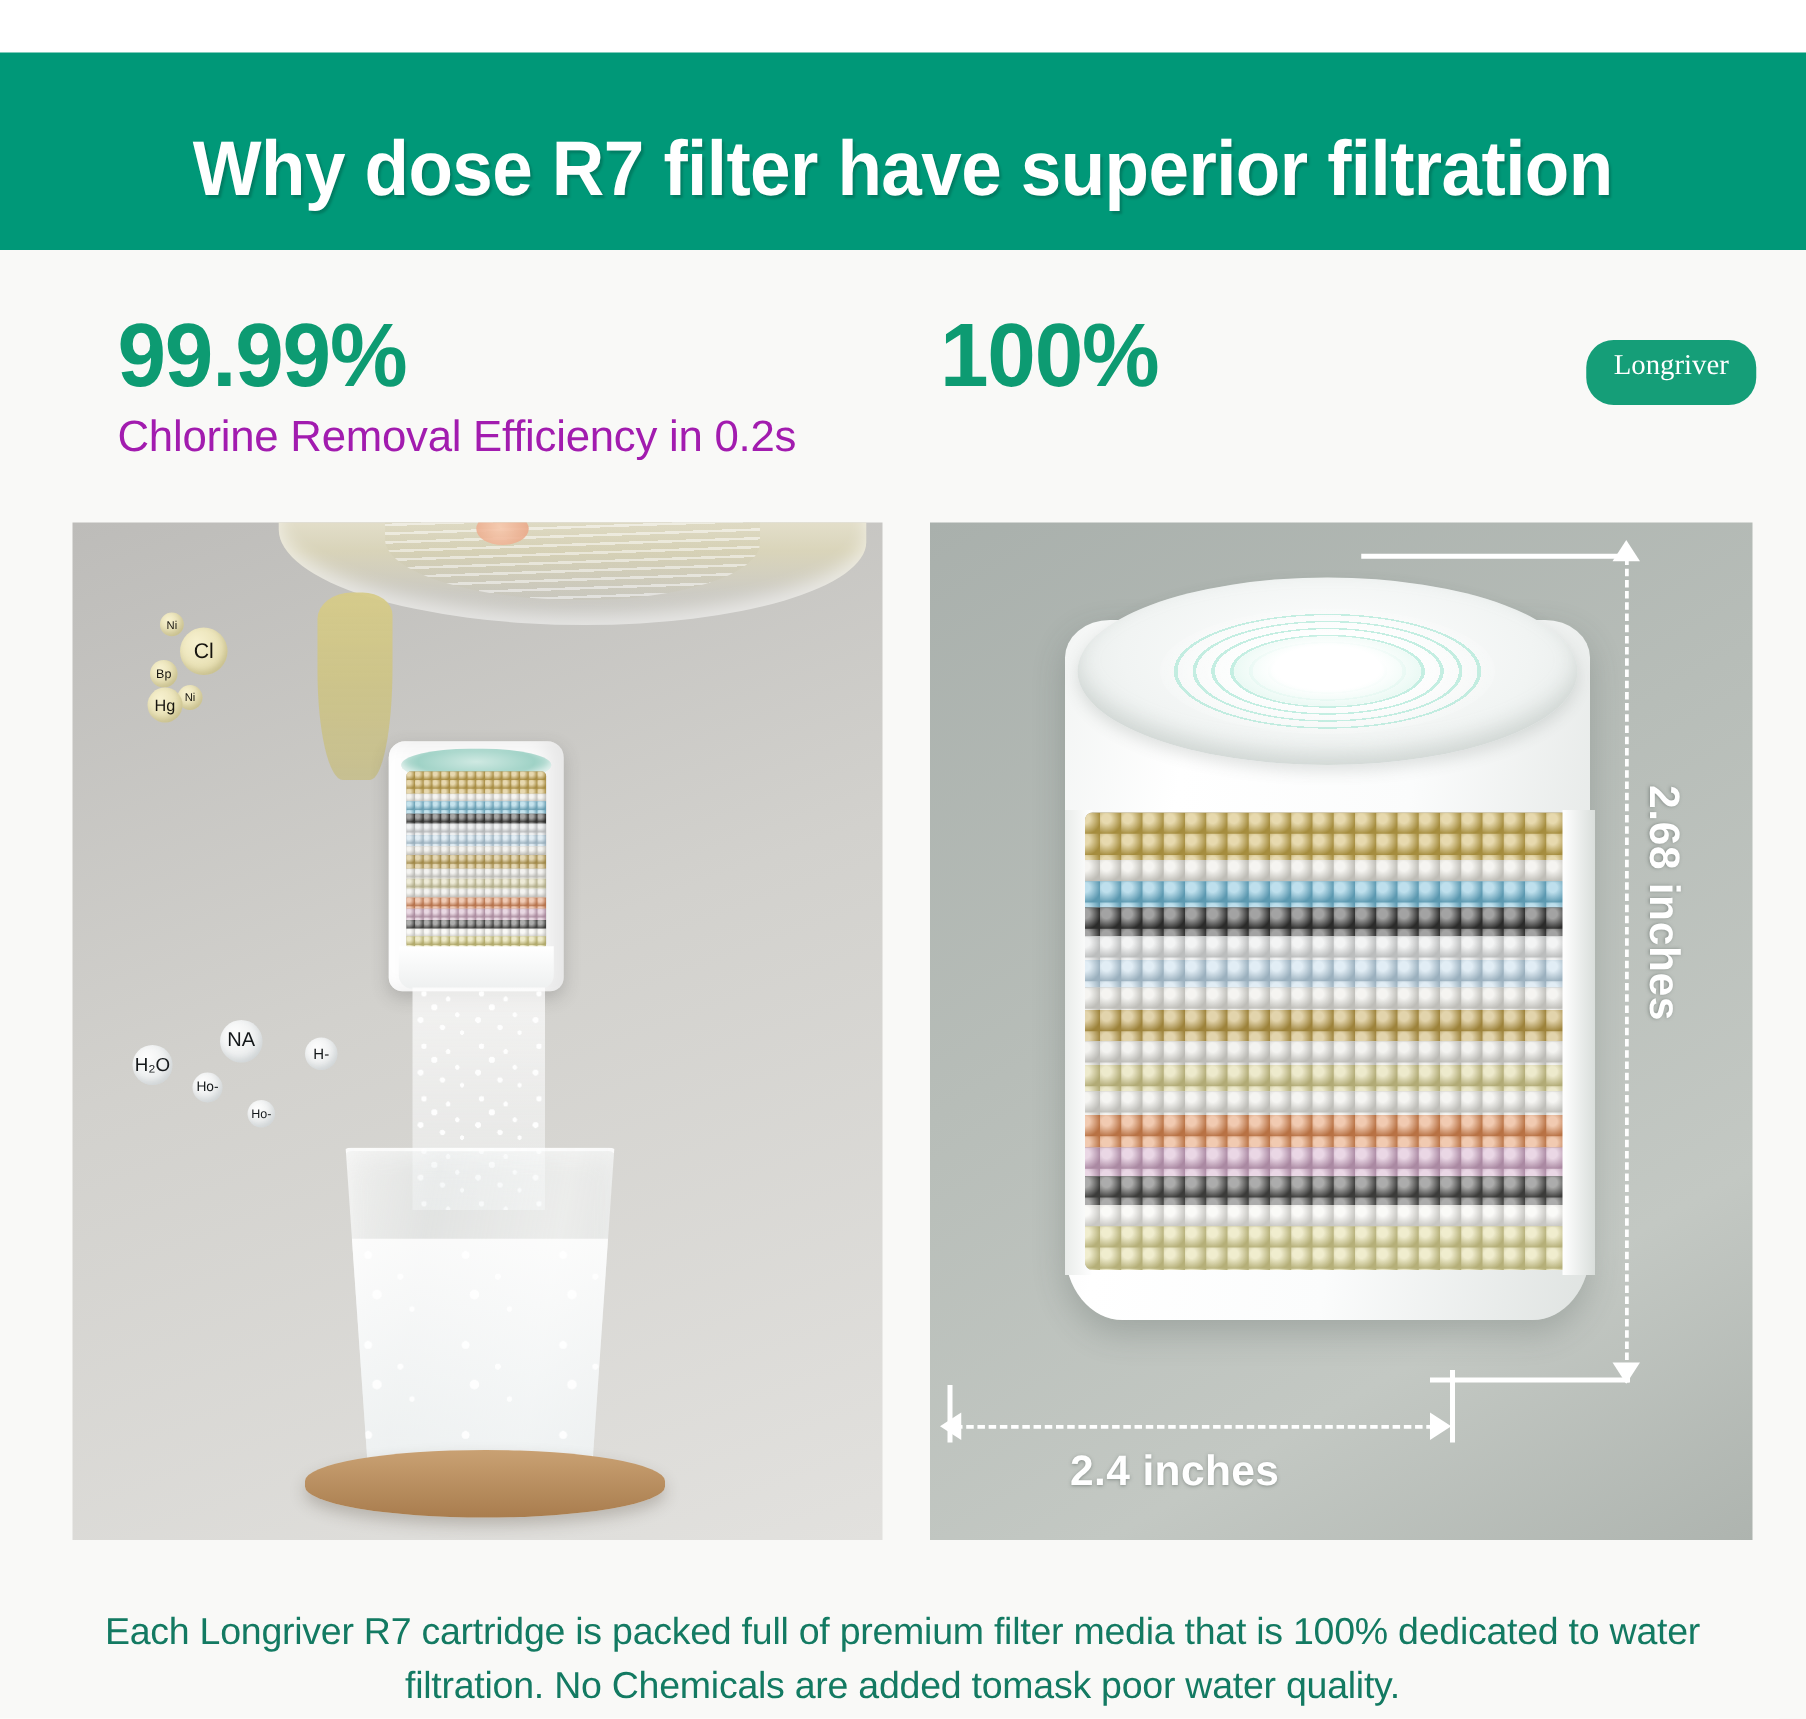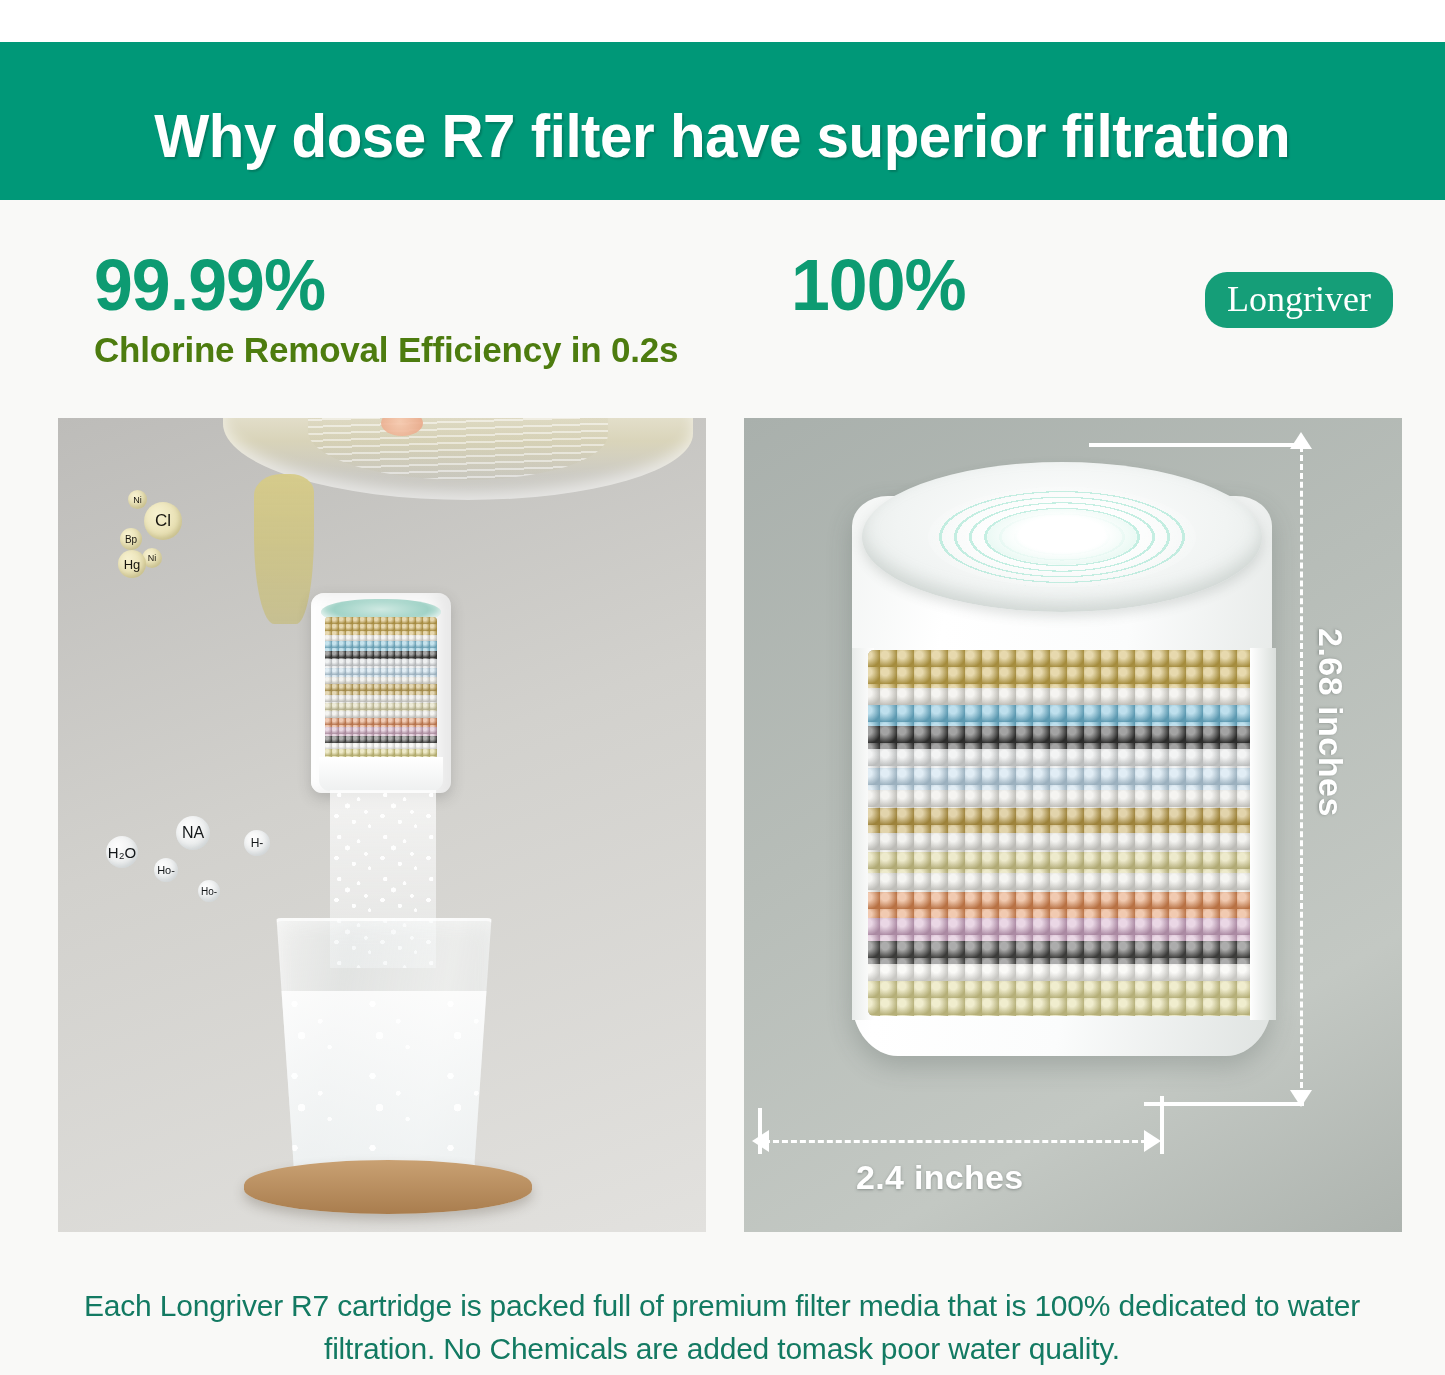--- a/index.html
+++ b/index.html
@@ -43,55 +43,55 @@
   }
 
   
   .stats-row {
     position: absolute;
     left: 0; top: 50px;
     width: 1445px; height: 150px;
   }
   .stat-col { position: absolute; top: 0; }
   .stat-col.left  { left: 58px;  width: 650px; margin-left: 36px; }
-  .stat-col.right { left: 752px; width: 650px; margin-left: 39px; }
+  .stat-col.right { left: 752px; width: 650px; }
 
   .stat-big {
     font-family: "Liberation Sans Narrow", "Liberation Sans", sans-serif;
     font-size: 72px;
     font-weight: 700;
     color: #0d9b72;
     line-height: 0.98;
     letter-spacing: -1px;
     transform: scaleX(0.97);
     transform-origin: left center;
   }
   .stat-sub {
     font-family: "Liberation Sans Narrow", "Liberation Sans", sans-serif;
     font-size: 35px;
-    font-weight: 700;
-    color: #4d7c0f;
+    font-weight: 400;
+    color: #a21caf;
     margin-top: 9px;
     letter-spacing: -0.2px;
     white-space: nowrap;
   }
   .stat-col.right .stat-sub {
     font-size: 34px;
     transform: scaleX(1.0);
     letter-spacing: 0.4px;
   }
 
   .brand-badge {
     position: absolute;
-    right: 52px; top: 22px;
+    right: 40px; top: 22px;
     background: #159e78;
     border-radius: 22px;
-    padding: 7px 22px 9px 22px;
+    padding: 7px 22px 19px 22px;
     font-family: "Liberation Serif", serif;
-    font-size: 36px;
+    font-size: 23px;
     color: #ffffff;
     line-height: 1.12;
   }
 
   
   .photo {
     position: absolute;
     top: 218px;
     height: 814px;
     overflow: hidden;

